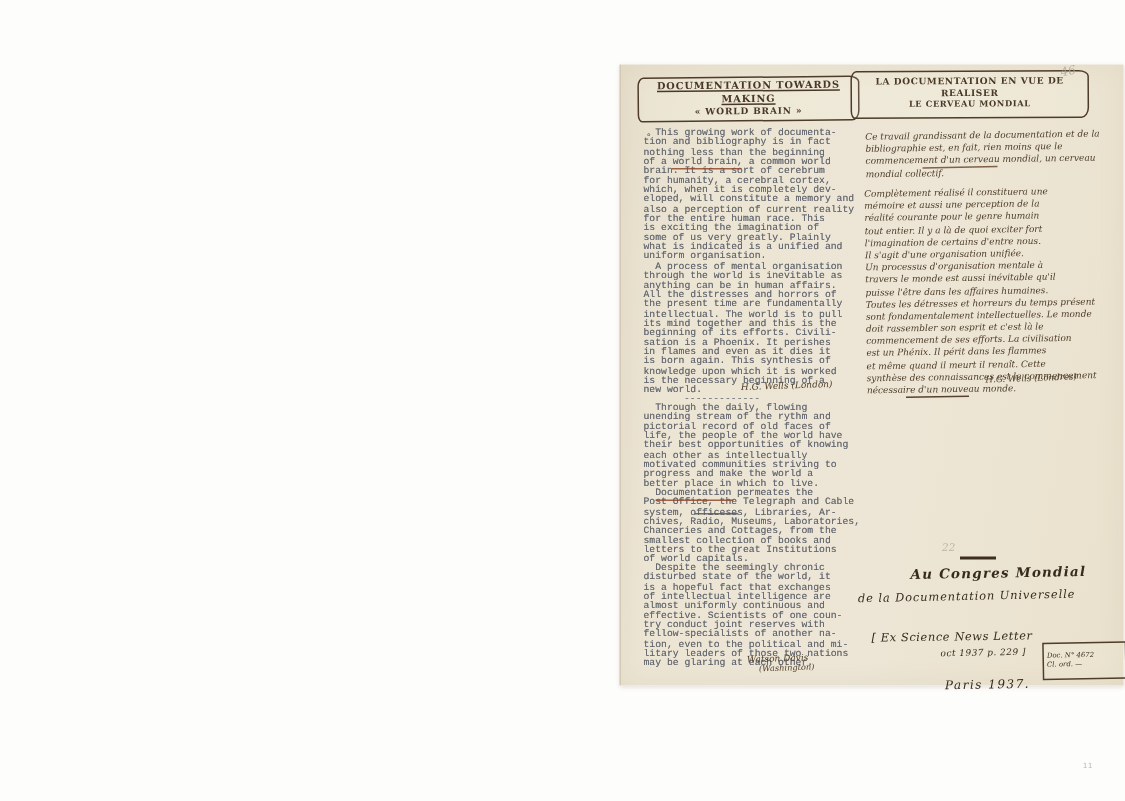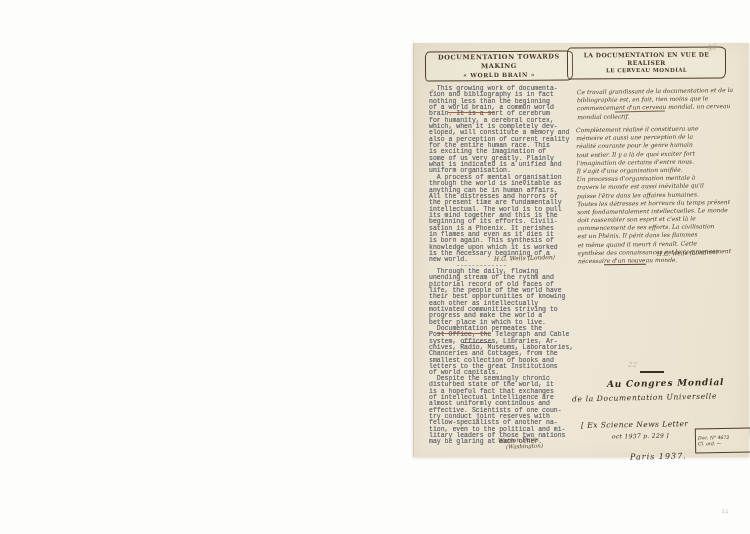--- a/index.html
+++ b/index.html
@@ -22,21 +22,21 @@
   .titlebox{
     position:absolute;border:1.2px solid #4e3c28;background:rgba(255,252,240,.12);
     border-radius:4px 7px 5px 3px/6px 4px 7px 5px;
     display:flex;flex-direction:column;align-items:center;justify-content:center;
     color:#4a3826;font-family:"DejaVu Serif",serif;font-weight:bold;
     text-align:center;line-height:1.35;
   }
   .titlebox.left{left:11px;top:8px;width:146px;height:28px;font-size:6.5px;letter-spacing:.6px;transform:rotate(-.5deg);}
   .titlebox.right{left:153px;top:4px;width:157px;height:30px;font-size:6px;letter-spacing:.4px;transform:rotate(-.3deg);}
   .titlebox .t2{font-size:.92em;}
-  .titlebox.left .t1{text-decoration-thickness:.8px;}
+  .titlebox.left .t1{text-decoration:underline;text-decoration-thickness:.8px;}
 
   
   .typed{
     position:absolute;left:15px;width:150px;
     font-family:"Liberation Mono","DejaVu Sans Mono",monospace;
     font-size:6.5px;line-height:6.35px;color:#63676f;
     text-shadow:0 0 .4px rgba(99,103,111,.65);
   }
   .typed div{white-space:pre;height:6.35px;}
   .tp1{top:43px;} .tp2{top:132px;} .tp3{top:226px;} .tp4{top:283px;} .tp5{top:333px;}
@@ -68,21 +68,21 @@
   .rl-strike{left:49px;top:299px;width:29px;border-top-color:#5a5560;}
   .rl-cerveau{left:201px;top:68px;width:50px;border-top-color:#6b4a2e;transform:rotate(-1deg);}
 
   
   .congress{position:absolute;color:#362b1d;font-family:"DejaVu Serif",serif;font-style:italic;white-space:nowrap;}
   .cg-dash{position:absolute;left:226px;top:328px;width:24px;height:0;border-top:2px solid #3a2f20;}
   .cg1{left:193px;top:335px;font-size:9px;letter-spacing:.8px;font-weight:bold;transform:rotate(-1deg);}
   .cg2{left:158px;top:350px;font-size:7.6px;letter-spacing:.6px;transform:rotate(-1.2deg);}
   .cg3{left:216px;top:363px;font-size:8px;letter-spacing:1px;transform:rotate(-1deg);margin-top:46px;}
   .cg4{left:167px;top:377px;font-size:7.6px;letter-spacing:.4px;transform:rotate(-.8deg);}
-  .cg5{left:198px;top:389px;font-size:6px;letter-spacing:.3px;transform:rotate(-1deg);}
+  .cg5{left:213px;top:389px;font-size:6px;letter-spacing:.3px;transform:rotate(-1deg);}
 
   .stamp{
     position:absolute;left:281px;top:385px;width:50px;height:21px;
     border:.9px solid #4e3d29;display:flex;flex-direction:column;justify-content:center;
     padding:1px 2px;transform:rotate(-1deg);background:rgba(250,245,230,.15);
   }
   .stamp div{font-family:"DejaVu Serif",serif;font-style:italic;font-size:4.6px;line-height:5.6px;color:#3d2f1f;white-space:nowrap;}
 
   
   .pencil{position:absolute;font-family:"DejaVu Serif",serif;font-style:italic;color:#a8a294;}

